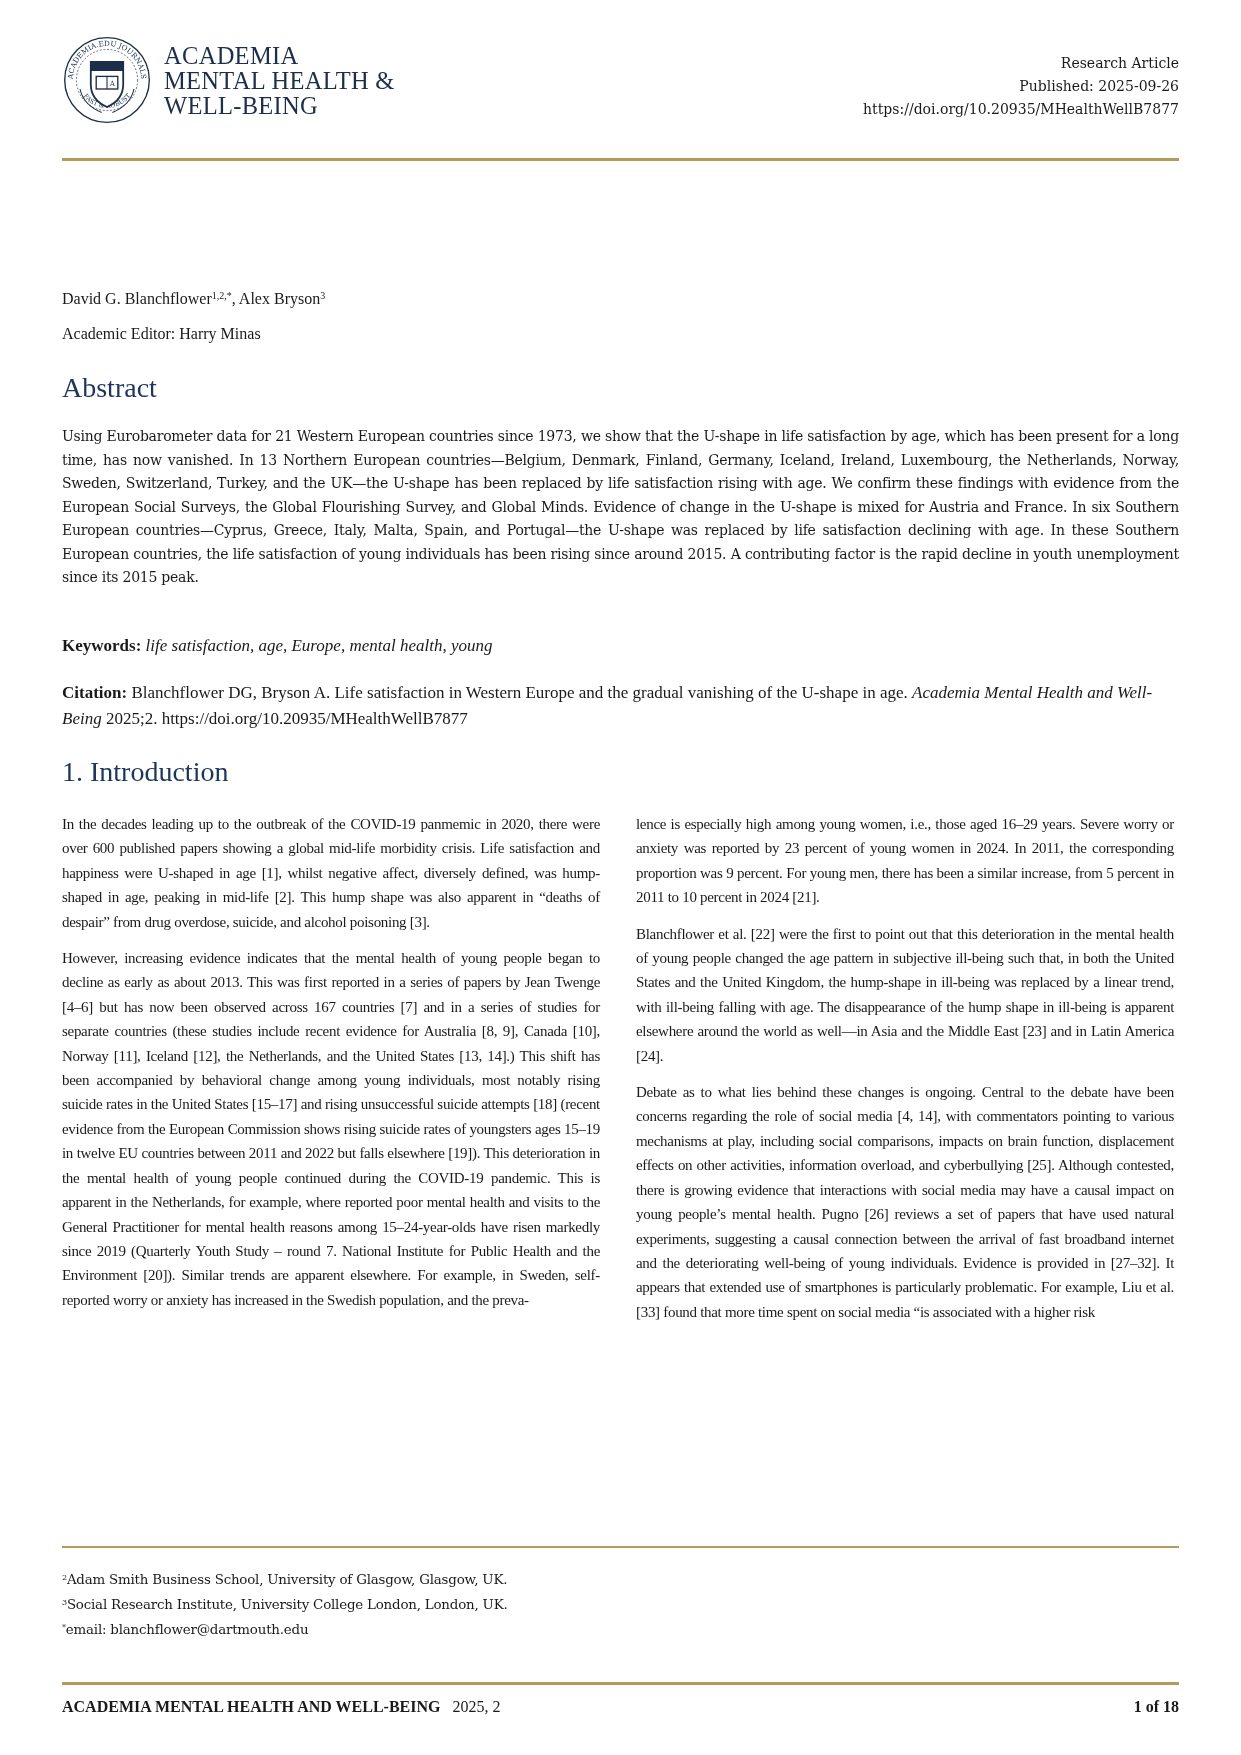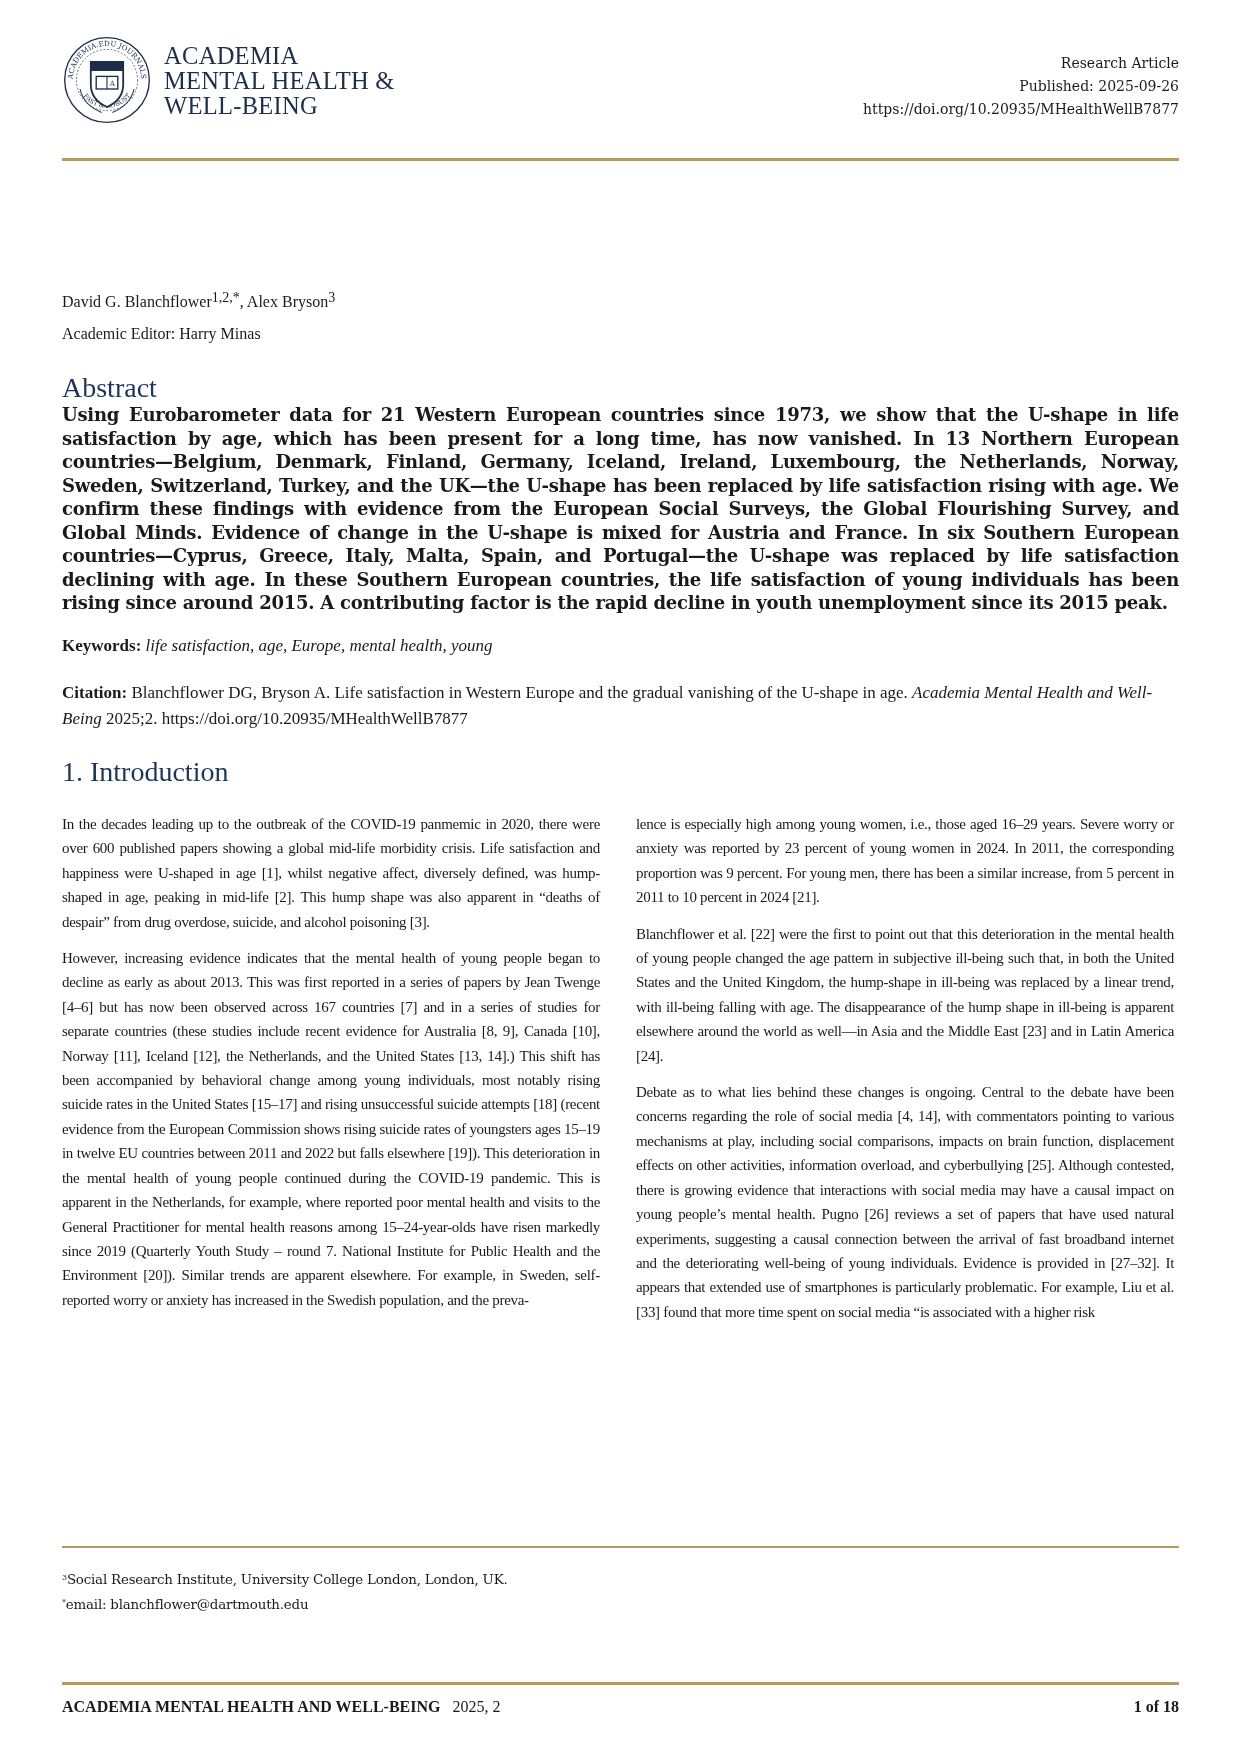--- a/index.html
+++ b/index.html
@@ -19,31 +19,31 @@
     .rule { position: absolute; left: 62px; right: 62px; height: 3px; background: #b59a5e; }
     .rule.top { top: 158px; }
     .rule.foot1 { top: 1546px; height: 2px; }
     .rule.foot2 { top: 1682px; }
 
     
     .title { position: absolute; left: 62px; top: 174px; width: 1100px;
              font-family: "Liberation Serif", "DejaVu Serif", serif; font-size: 43px; line-height: 48px;
              color: #111; font-weight: normal; margin: 0; }
     .authors { position: absolute; left: 62px; top: 290px; font-size: 14.5px; font-family: "Liberation Serif", serif; font-size: 16px; }
-    .authors sup { font-size: 14px; vertical-align: 5px; }
+    .authors sup { font-size: 10px; vertical-align: 5px; }
     .editor { position: absolute; left: 62px; top: 325px; font-family: "Liberation Serif", serif; font-size: 16px; }
 
     .section-head { position: absolute; left: 62px; font-family: "Liberation Serif", "DejaVu Serif", serif;
                     color: #1c3559; font-size: 28px; font-weight: normal; margin: 0; }
     .abstract-head { top: 372px; }
     .intro-head { top: 756px; }
 
-    .abstract-body { position: absolute; left: 62px; top: 403px; width: 1117px;
-                     font-family: "DejaVu Serif", serif; font-size: 18px; line-height: 23.5px;
-                     text-align: justify; margin: 0; letter-spacing: -0.25px; font-weight: bold; }
+    .abstract-body { position: absolute; left: 62px; top: 425px; width: 1117px;
+                     font-family: "DejaVu Serif", serif; font-size: 14px; line-height: 23.5px;
+                     text-align: justify; margin: 0; letter-spacing: -0.25px; }
 
     .keywords { position: absolute; left: 62px; top: 636px; font-family: "Liberation Serif", serif; font-size: 17px; }
     .keywords .lbl, .citation .lbl { font-weight: bold; }
     .keywords .val { font-style: italic; }
     .citation { position: absolute; left: 62px; top: 680px; width: 1117px;
                 font-family: "Liberation Serif", serif; font-size: 17px; line-height: 26px; }
     .citation .journal { font-style: italic; }
 
     
     .col { position: absolute; top: 812px; width: 538px; font-family: Liberation Serif, serif;
@@ -136,20 +136,21 @@
 
   <div class="col right">
     <p>lence is especially high among young women, i.e., those aged 16–29 years. Severe worry or anxiety was reported by 23 percent of young women in 2024. In 2011, the corresponding proportion was 9 percent. For young men, there has been a similar increase, from 5 percent in 2011 to 10 percent in 2024 [21].</p>
     <p>Blanchflower et al. [22] were the first to point out that this deteri­oration in the mental health of young people changed the age pat­tern in subjective ill-being such that, in both the United States and the United Kingdom, the hump-shape in ill-being was replaced by a linear trend, with ill-being falling with age. The disappearance of the hump shape in ill-being is apparent elsewhere around the world as well—in Asia and the Middle East [23] and in Latin America [24].</p>
     <p>Debate as to what lies behind these changes is ongoing. Central to the debate have been concerns regarding the role of social media [4, 14], with commentators pointing to various mechanisms at play, including social comparisons, impacts on brain function, displacement effects on other activities, information overload, and cyberbullying [25]. Although contested, there is growing evidence that interactions with social media may have a causal impact on young people’s mental health. Pugno [26] reviews a set of papers that have used natural experiments, suggesting a causal connection between the arrival of fast broadband internet and the deteriorating well-being of young individuals. Evidence is provided in [27–32]. It appears that extended use of smartphones is particularly problematic. For example, Liu et al. [33] found that more time spent on social media “is associated with a higher risk</p>
   </div>
 
   <div class="rule foot1"></div>
 
   <div class="affils">
+    <div><sup>2</sup><span>Adam Smith Business School, University of Glasgow, Glasgow, UK.</span></div>
     <div><sup>3</sup><span>Social Research Institute, University College London, London, UK.</span></div>
     <div><sup>*</sup><span>email: blanchflower@dartmouth.edu</span></div>
   </div>
 
   <div class="rule foot2"></div>
 
   <div class="footer-left">
     <span class="jn">ACADEMIA MENTAL HEALTH AND WELL-BEING</span><span class="vol">2025, 2</span>
   </div>
   <div class="footer-right">1 of 18</div>

